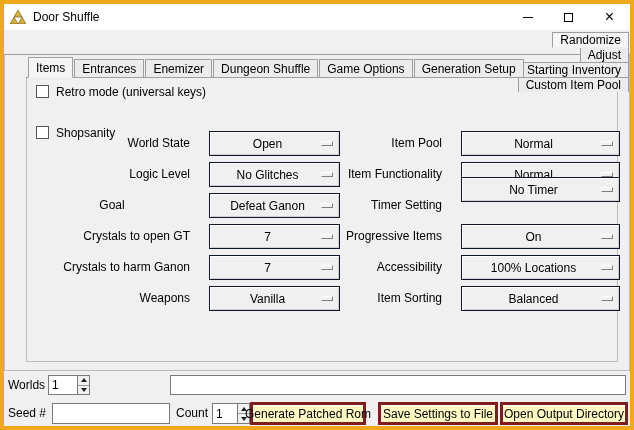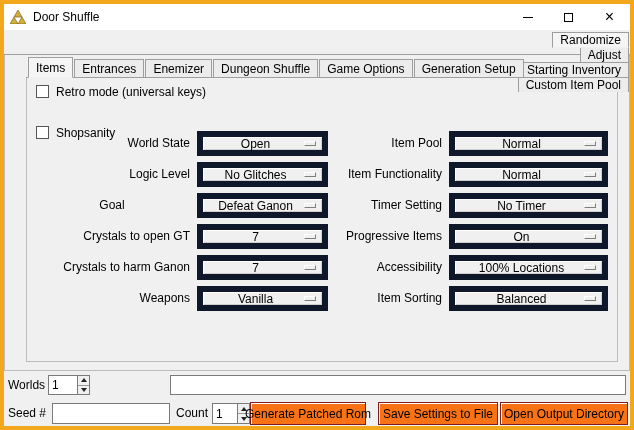--- a/index.html
+++ b/index.html
@@ -41,23 +41,23 @@
 
   
   .checkbox-row { position:absolute; left:32px; height:15px; display:flex; align-items:center; z-index:1; }
   .cb { width:13px; height:13px; background:#fff; border:1px solid #565656; flex:0 0 auto; }
   .cb-label { margin-left:7px; white-space:nowrap; }
 
   
   .lbl { position:absolute; line-height:25px; text-align:right; white-space:nowrap; z-index:1; }
   .lbl-left { left:30px; width:156px; }
   .lbl-right { left:280px; width:158px; }
-  .dd { position:absolute; height:25px; background:#f0f0f0; border:6px solid #0f172a;
+  .dd { position:absolute; height:25px; background:#f0f0f0; border:1px solid #0f172a;
         box-shadow: inset 1px 1px 0 #ffffff, inset -1px -1px 0 #cfcfcf;
-        display:flex; align-items:center; justify-content:center; z-index:1; cursor:default; }
+        display:flex; align-items:center; justify-content:center; z-index:1; cursor:default;margin-left:12px; }
   .dd-left { left:193px; width:131px; }
   .dd-right { left:445px; width:159px; }
   .dd-value { padding-right:14px; white-space:nowrap; }
   .dd-indicator { position:absolute; right:6px; top:50%; margin-top:-3px; width:12px; height:5px;
                   background:#f0f0f0; border-top:1px solid #ffffff; border-left:1px solid #ffffff;
                   border-right:1px solid #7e7e7e; border-bottom:1px solid #7e7e7e; }
 
   
   .blabel { position:absolute; white-space:nowrap; z-index:1; }
   .entry { position:absolute; background:#fff; border:1px solid #7a7a7a; padding:0 3px;
@@ -65,21 +65,21 @@
   .spin { position:absolute; display:flex; z-index:1; }
   .spin input { flex:1; min-width:0; background:#fff; border:1px solid #7a7a7a; border-right:none;
                 padding:0 3px; font:inherit; outline:none; }
   .spin-btns { width:13px; display:flex; flex-direction:column; border:1px solid #7a7a7a; background:#f0f0f0; }
   .spin-btn { flex:1; display:flex; align-items:center; justify-content:center; }
   .spin-btn + .spin-btn { border-top:1px solid #9a9a9a; }
   .arr-up { width:0; height:0; border-left:3px solid transparent; border-right:3px solid transparent;
             border-bottom:4px solid #222; }
   .arr-down { width:0; height:0; border-left:3px solid transparent; border-right:3px solid transparent;
               border-top:4px solid #222; }
-  .btn { position:absolute; background:#f97316; border:1px solid #7f1d1d;
+  .btn { position:absolute; background:#fef9c3; border:3px solid #7f1d1d;
          box-shadow: inset 1px 1px 0 #ffffff; display:flex; align-items:center; justify-content:center;
          white-space:nowrap; z-index:1; cursor:default; }
 </style>
 </head>
 <body>
 
 <div class="window">
 
   <div class="titlebar">
     <svg class="app-icon" viewBox="0 0 16 14">
@@ -172,21 +172,21 @@
       <span class="dd-indicator"></span>
     </div>
 
     <div class="lbl lbl-right" style="top:132px;">Item Functionality</div>
     <div class="dd dd-right" style="top:132px;">
       <span class="dd-value">Normal</span>
       <span class="dd-indicator"></span>
     </div>
 
     <div class="lbl lbl-right" style="top:163px;">Timer Setting</div>
-    <div class="dd dd-right" style="top:163px;">
+    <div class="dd dd-right" style="top:147px;">
       <span class="dd-value">No Timer</span>
       <span class="dd-indicator"></span>
     </div>
 
     <div class="lbl lbl-right" style="top:194px;">Progressive Items</div>
     <div class="dd dd-right" style="top:194px;">
       <span class="dd-value">On</span>
       <span class="dd-indicator"></span>
     </div>
 

